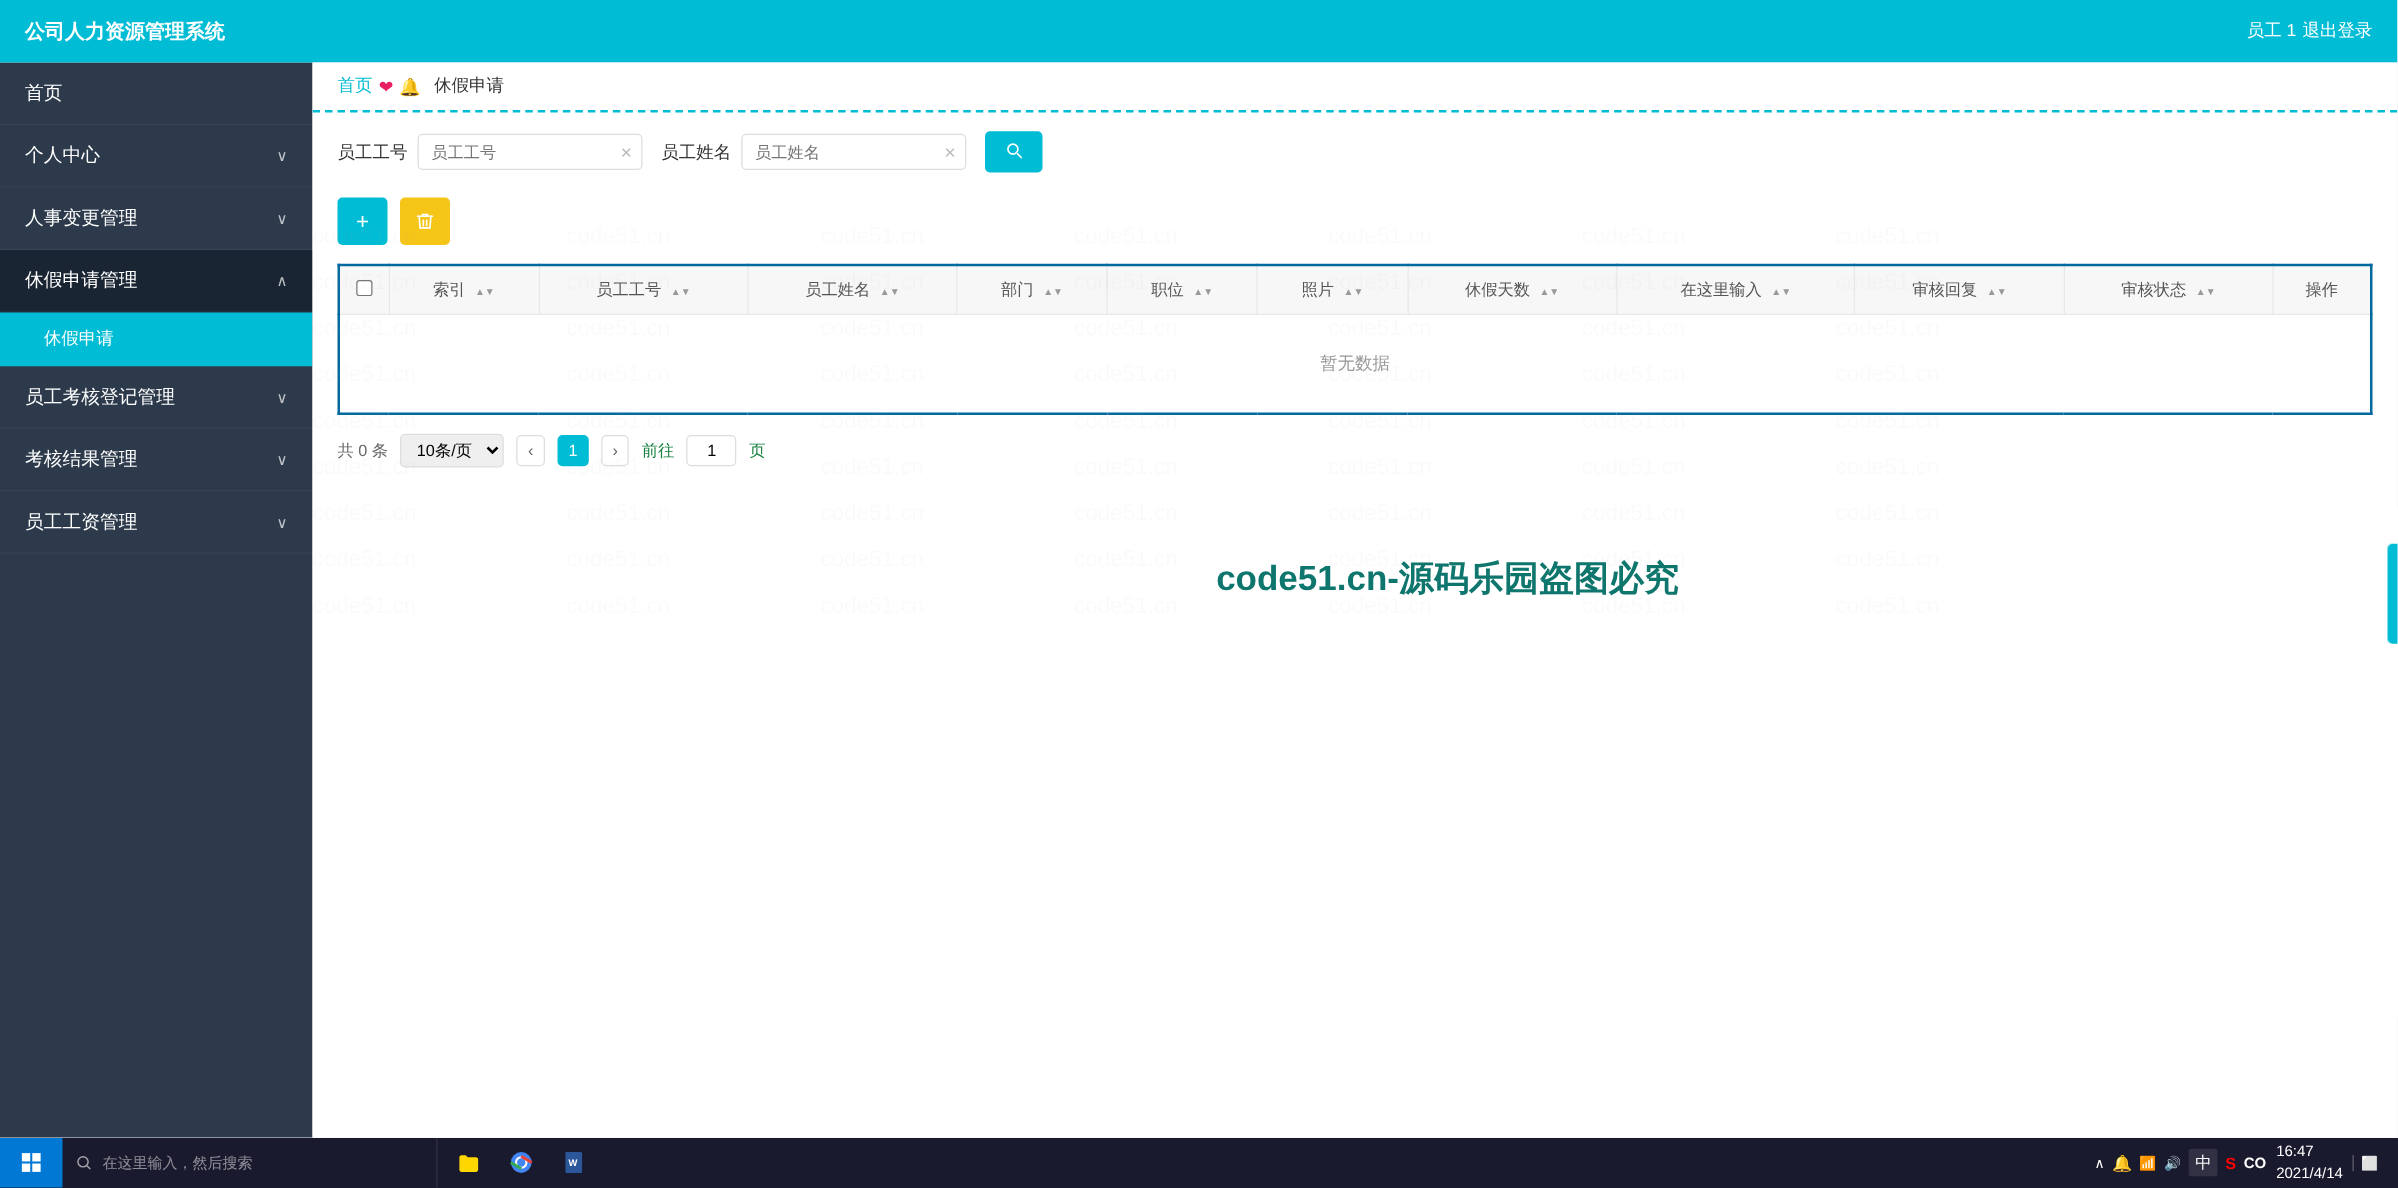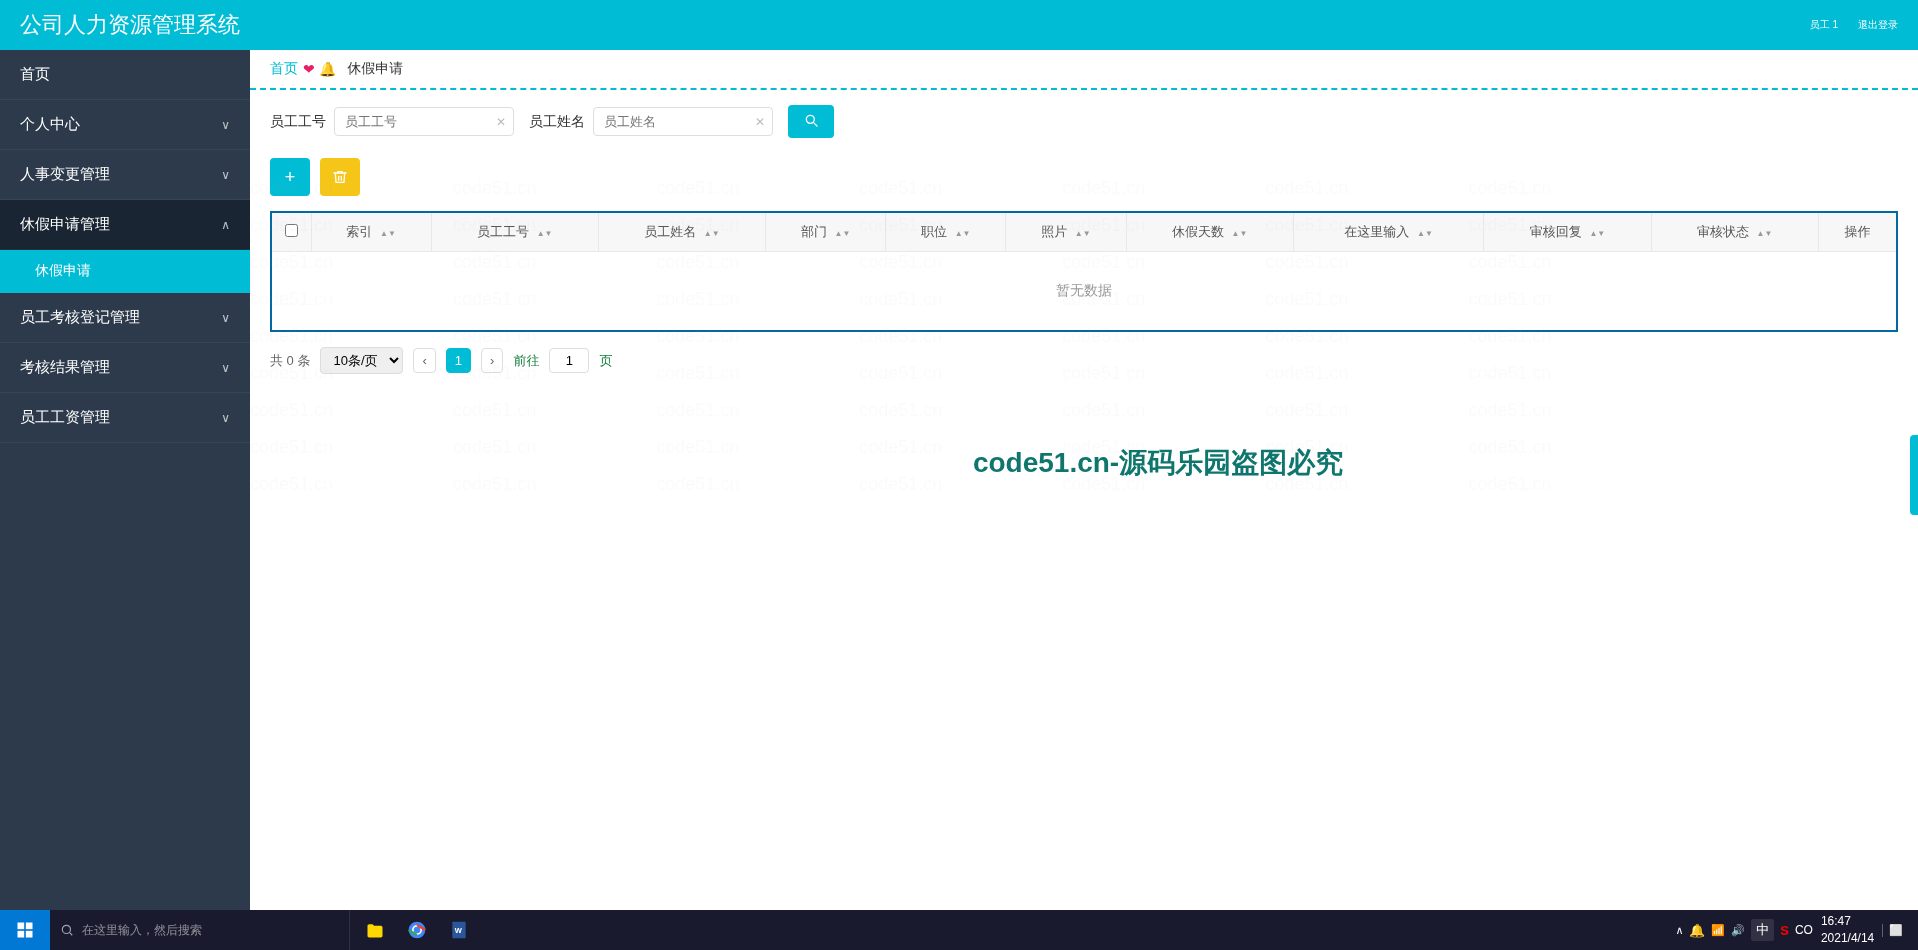--- a/index.html
+++ b/index.html
@@ -9,22 +9,22 @@
     .header {
       background: #00bcd4;
       height: 50px;
       display: flex;
       align-items: center;
       justify-content: space-between;
       padding: 0 20px;
       color: white;
       position: relative;
     }
-    .header-title { font-size: 22px; font-weight: normal; color: white; }
-    .header-right { display: flex; align-items: center; gap: 20px; font-size: 10px; color: white; }
+    .header-title { font-size: 16px; font-weight: bold; color: white; }
+    .header-right { display: flex; align-items: center; gap: 5px; font-size: 14px; color: white; }
 
     
     .layout { display: flex; height: calc(950px - 50px - 40px); }
 
     
     .sidebar {
       width: 250px;
       background: #2d3a4b;
       color: white;
       flex-shrink: 0;
@@ -631,21 +631,21 @@
     </div>
   </div>
   <div class="taskbar-right">
     <div class="taskbar-icons">
       <span style="font-size:11px;">∧</span>
       <span>🔔</span>
       <span style="font-size:11px;">📶</span>
       <span style="font-size:11px;">🔊</span>
       <span style="font-size:13px; background:rgba(255,255,255,0.1); padding:2px 5px; border-radius:2px;">中</span>
       <span style="font-size:13px; color:red; font-weight:bold;">S</span>
-      <span style="font-size:12px; color:white; font-weight:normal;">CO</span>
+      <span style="font-size:12px; color:white; font-weight:bold;">CO</span>
     </div>
     <div class="taskbar-time">
       <div>16:47</div>
       <div>2021/4/14</div>
     </div>
     <span style="font-size:11px; border-left:1px solid rgba(255,255,255,0.3); padding-left:6px;">⬜</span>
   </div>
 </div>
 
 </body></html>

